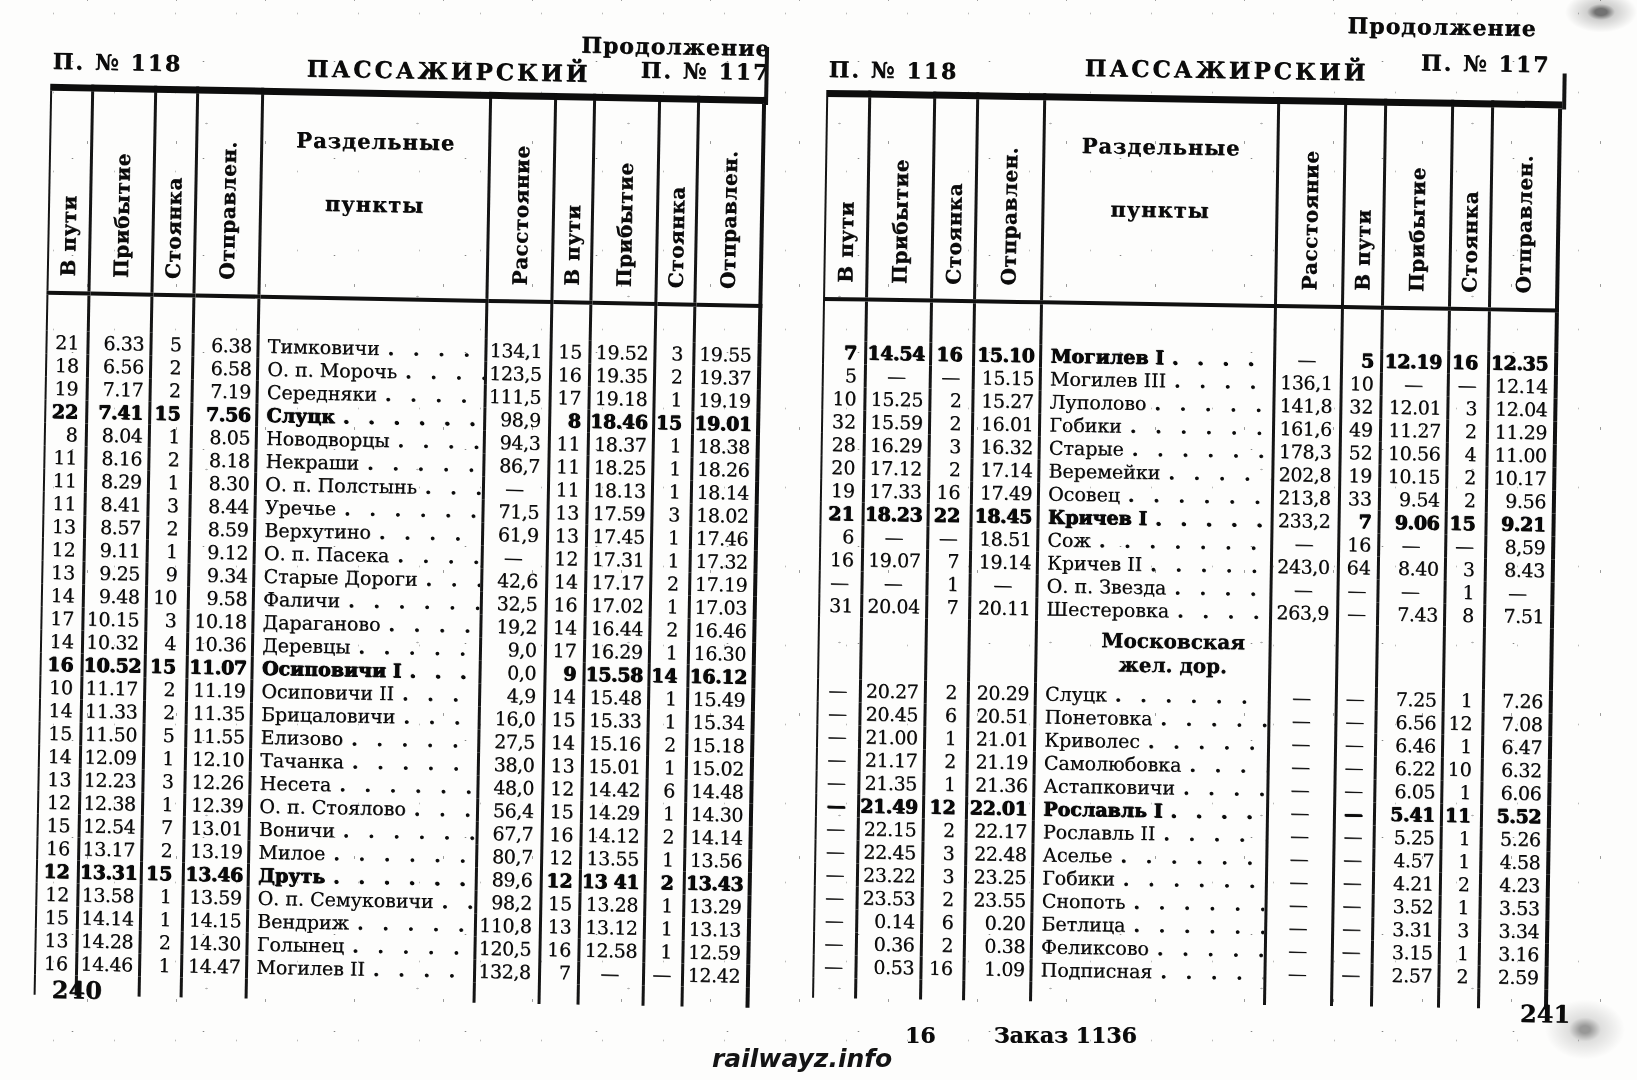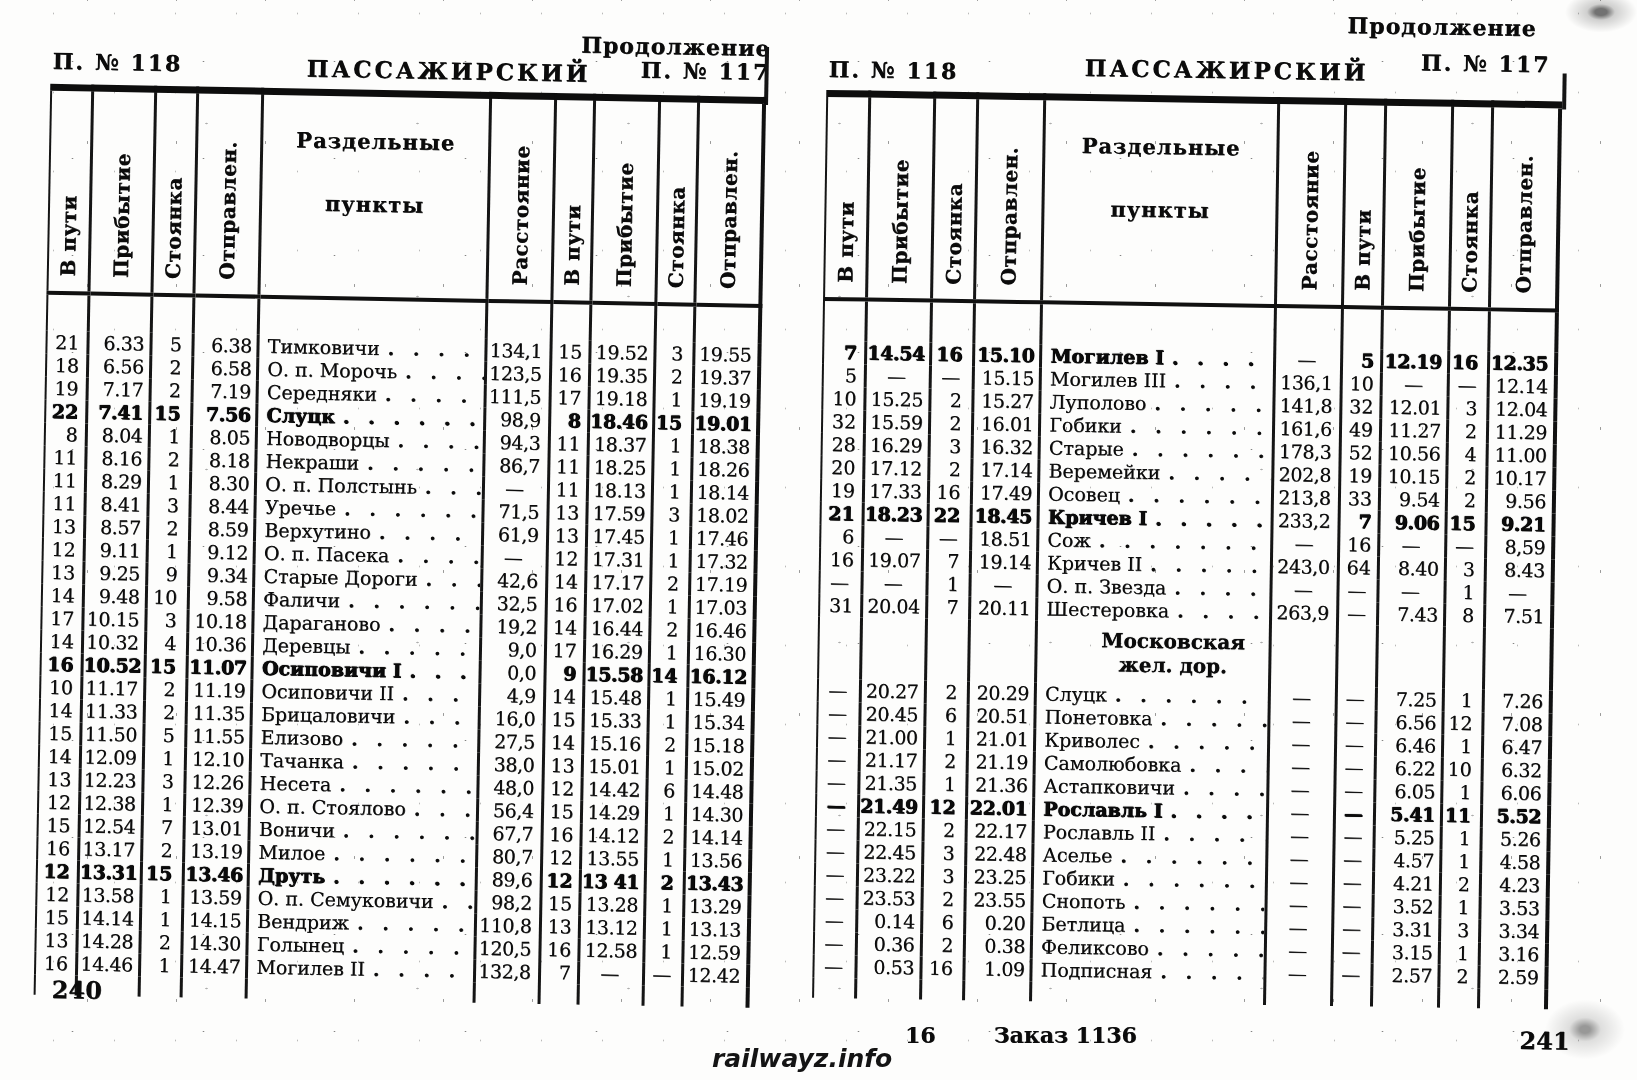--- a/index.html
+++ b/index.html
@@ -101,21 +101,21 @@
   
   .tt tr.section td{height:62px;}
   .tt tr.section td.c4{text-align:center;font-weight:700;font-size:20px;
         line-height:24px;vertical-align:middle;padding-left:40px;
         text-shadow:0 0 .8px #000;}
 
   
   .pagenum{position:absolute;font-size:24px;font-weight:700;
            text-shadow:.5px .4px 0 rgba(0,0,0,.7);}
   .page-l .pagenum{left:28px;top:975px;}
-  .page-r .pagenum{left:722px;top:988px;margin-top:27px;}
+  .page-r .pagenum{left:722px;top:988px;}
   .print-note{position:absolute;left:905px;top:1022px;display:flex;gap:58px;
            font-size:22px;font-weight:700;text-shadow:.5px .4px 0 rgba(0,0,0,.7);}
   .watermark{position:absolute;left:712px;top:1044px;
            font-family:"DejaVu Sans","Liberation Sans",sans-serif;
            font-weight:700;font-style:italic;font-size:25px;color:#141414;}
 </style>
 </head>
 <body>
 
 <div class="noise"></div>

